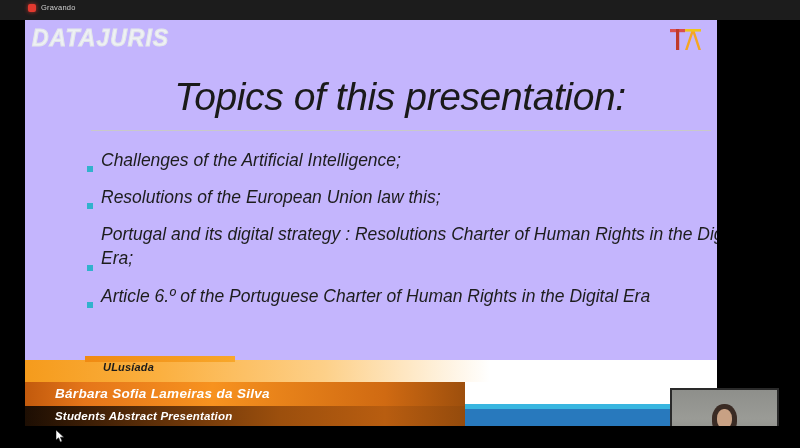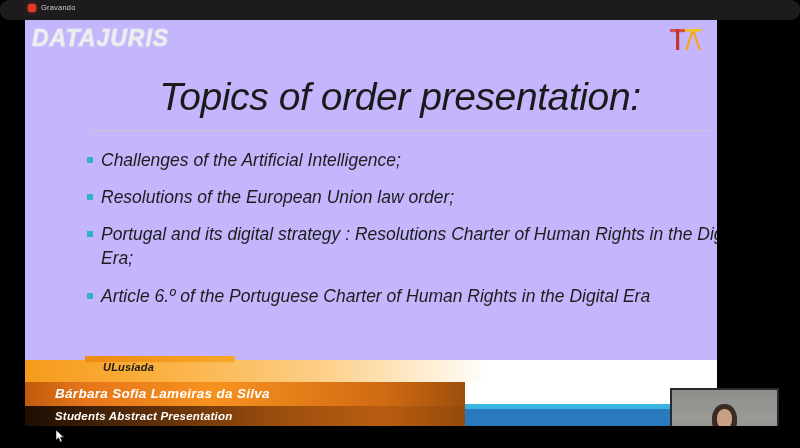--- a/index.html
+++ b/index.html
@@ -6,21 +6,20 @@
   body{
     width:800px;height:448px;overflow:hidden;
     background:#000;
     font-family:"Liberation Sans", sans-serif;
     position:relative;
   }
   
   .topbar{
     position:absolute;left:0;top:0;width:800px;height:20px;
     background:#1c1c1c;
-    border-radius:9px;
   }
   .rec-wrap{
     position:absolute;left:28px;top:3px;
     display:flex;align-items:center;gap:5px;
   }
   .rec-dot{
     width:8px;height:8px;border-radius:2px;background:#e2392f;
     box-shadow:0 0 4px rgba(226,57,47,.8);
   }
   .rec-label{color:#cfcfcf;font-size:7.5px;letter-spacing:.2px;}
@@ -47,21 +46,21 @@
   .slide-title{
     position:absolute;left:0;top:55px;width:750px;text-align:center;
     font-size:39px;color:#1a1a1a;font-weight:400;letter-spacing:-.4px;
   }
   .title-rule{
     position:absolute;left:66px;top:110px;width:620px;height:1px;background:#c9c9c9;
   }
 
   .bullets{position:absolute;left:62px;top:128px;width:660px;}
   .bullet{
-    display:flex;align-items:flex-start;margin-bottom:13px;
+    display:flex;align-items:flex-end;margin-bottom:13px;
   }
   .bullet-mark{
     width:6px;height:6px;background:#31b2cc;margin-top:9px;margin-right:8px;flex:0 0 auto;
   }
   .bullet-text{
     font-size:17.5px;line-height:1.38;color:#1d1d1d;
   }
 
   
   .banner{position:absolute;left:0;bottom:0;width:750px;height:68px;margin-top:11px;}
@@ -162,31 +161,31 @@
 
     <div class="watermark">DATAJURIS</div>
 
     <svg class="ta-logo" viewBox="0 0 36 30">
       <rect x="3" y="3" width="15" height="3.2" fill="#d94f4f"></rect>
       <rect x="9" y="3" width="3.2" height="21" fill="#c0392b"></rect>
       <path d="M18 24 L25 3 L27 3 L34 24 L31.4 24 L26 7.5 L20.6 24 Z" fill="#f5a623"></path>
       <rect x="18" y="3" width="16" height="2.6" fill="#f0c419"></rect>
     </svg>
 
-    <div class="slide-title">Topics of order presentation:</div>
+    <div class="slide-title">Topics of this presentation:</div>
     <div class="title-rule"></div>
 
     <div class="bullets">
       <div class="bullet">
         <div class="bullet-mark"></div>
         <div class="bullet-text">Challenges of the Artificial Intelligence;</div>
       </div>
       <div class="bullet">
         <div class="bullet-mark"></div>
-        <div class="bullet-text">Resolutions of the European Union law order;</div>
+        <div class="bullet-text">Resolutions of the European Union law this;</div>
       </div>
       <div class="bullet">
         <div class="bullet-mark"></div>
         <div class="bullet-text">Portugal and its digital strategy : Resolutions Charter of Human Rights in the Digital Era;</div>
       </div>
       <div class="bullet">
         <div class="bullet-mark"></div>
         <div class="bullet-text">Article 6.º of the Portuguese Charter of Human Rights in the Digital Era</div>
       </div>
     </div>

